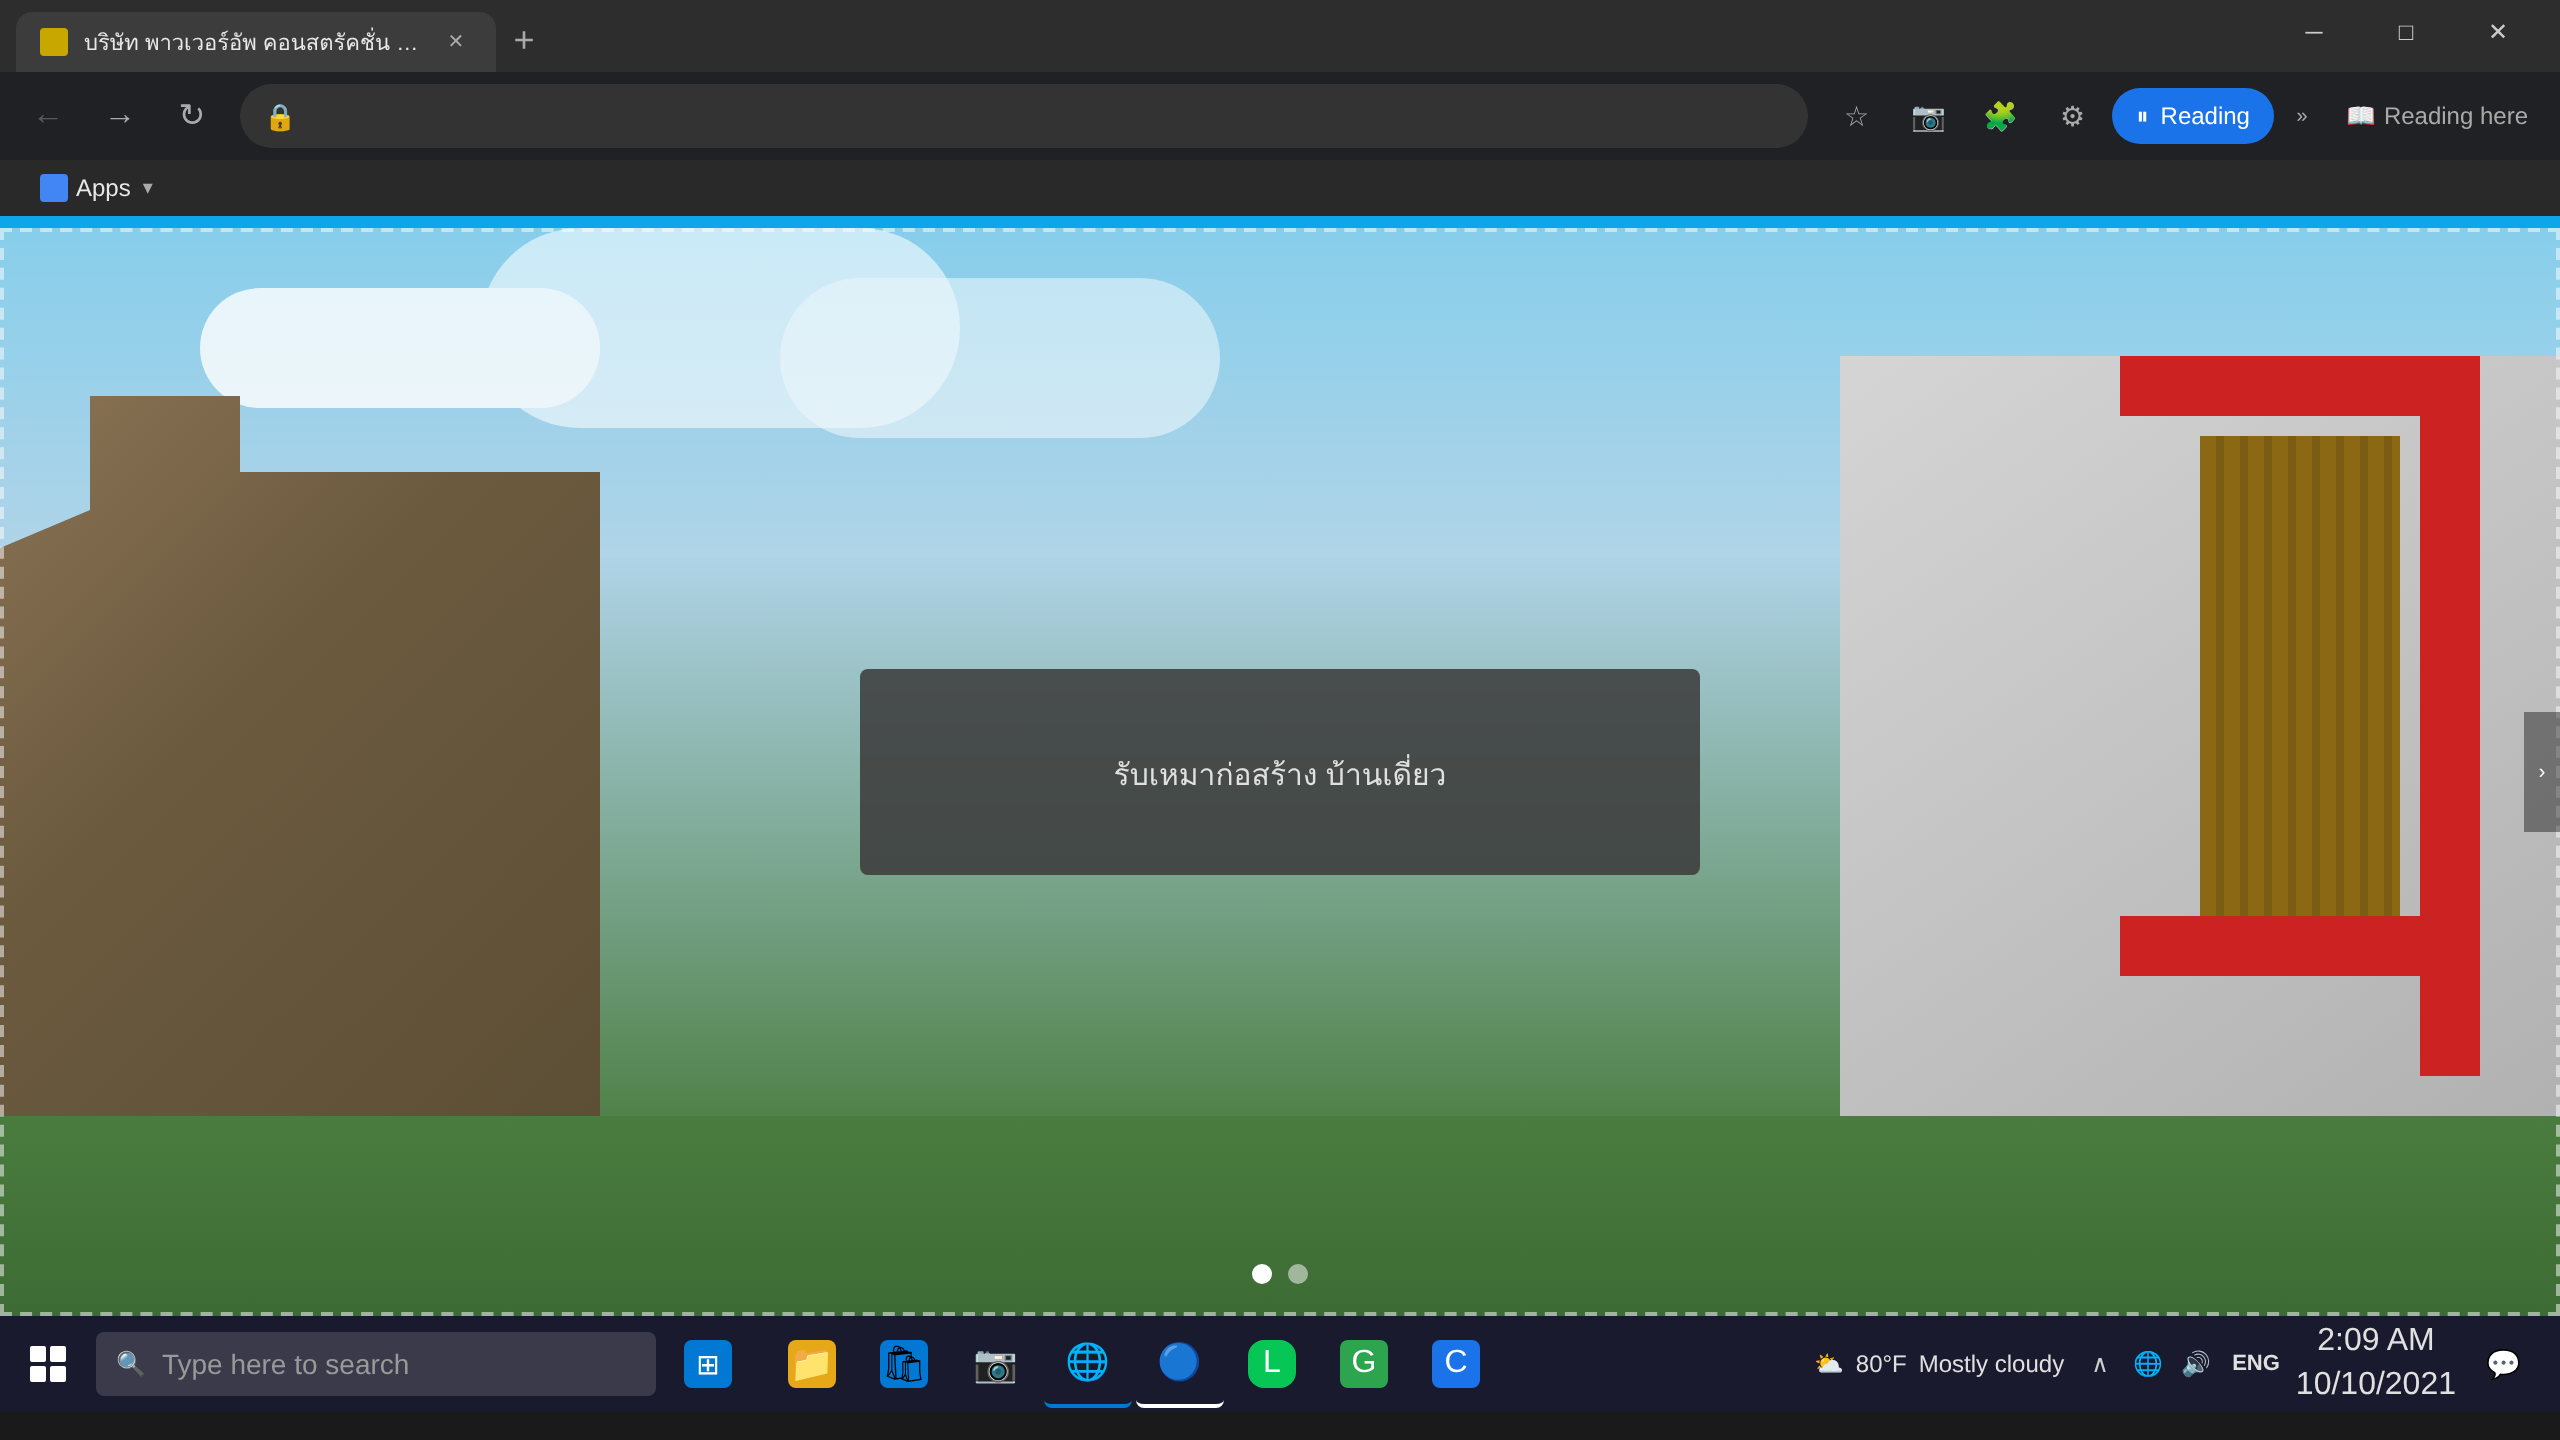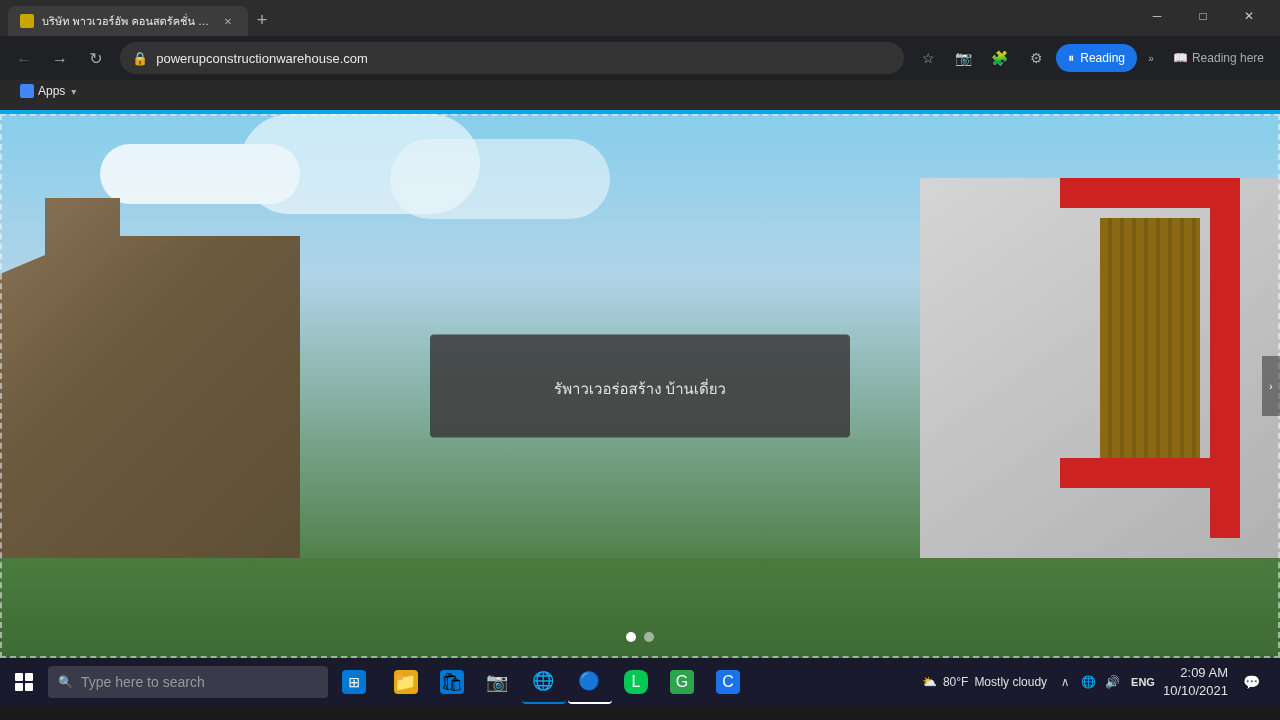--- a/index.html
+++ b/index.html
@@ -173,24 +173,24 @@
       cursor: pointer;
       padding: 4px 8px;
       border-radius: 4px;
     }
 
     
     .bookmarks-bar {
       height: 34px;
       background: #292929;
       display: flex;
-      align-items: flex-start;
+      align-items: center;
       padding: 0 12px;
       gap: 4px;
-      border-bottom: 4px solid #0ea5e9;
+      border-bottom: 6px solid #0ea5e9;
     }
     .bookmark-item {
       display: flex;
       align-items: center;
       gap: 4px;
       padding: 4px 8px;
       border-radius: 4px;
       cursor: pointer;
       color: #e8e8e8;
       font-size: 12px;
@@ -414,22 +414,22 @@
       width: 20px;
       height: 20px;
       display: flex;
       align-items: center;
       justify-content: center;
       color: #ccc;
       font-size: 12px;
     }
     .taskbar-time {
       color: #e0e0e0;
-      font-size: 13px;
-      text-align: right;
+      font-size: 16px;
+      text-align: center;
       line-height: 1.4;
     }
     .taskbar-notif {
       width: 32px;
       height: 32px;
       display: flex;
       align-items: center;
       justify-content: center;
       color: #ccc;
       font-size: 14px;
@@ -476,21 +476,20 @@
       <div class="win-btn close">✕</div>
     </div>
   </div>
 
   <div class="address-bar">
     <div class="nav-btn disabled">←</div>
     <div class="nav-btn">→</div>
     <div class="nav-btn">↻</div>
     <div class="address-input-wrap">
       <span class="address-icon">🔒</span>
-      <span class="address-text">powerupconstructionwarehouse.com</span>
     </div>
     <div class="toolbar-btn">☆</div>
     <div class="toolbar-btn">📷</div>
     <div class="toolbar-btn">🧩</div>
     <div class="toolbar-btn">⚙</div>
     <div class="paused-btn">
       <span>⏸</span>
       <span>Reading</span>
     </div>
     <div class="more-btn">»</div>
@@ -524,21 +523,21 @@
 
       <div style="position:absolute; right:80px; top:40px; width:100px; height:240px; background:repeating-linear-gradient(to right, #8B6914 0px, #8B6914 8px, #7a5c12 8px, #7a5c12 12px);"></div>
     </div>
 
     <div class="grass"></div>
 
     <div class="dashed-border"></div>
 
     <div class="hero-card">
       <div class="hero-subtitle">
-        <div>รัพาวเวอร่อสร้าง บ้านเดี่ยว</div>
+        <div>รับเหมาก่อสร้าง บ้านเดี่ยว</div>
       </div>
     </div>
 
     <div class="slider-dots">
       <div class="dot active"></div>
       <div class="dot"></div>
     </div>
 
     <div class="sidebar-toggle">›</div>
   </div>

